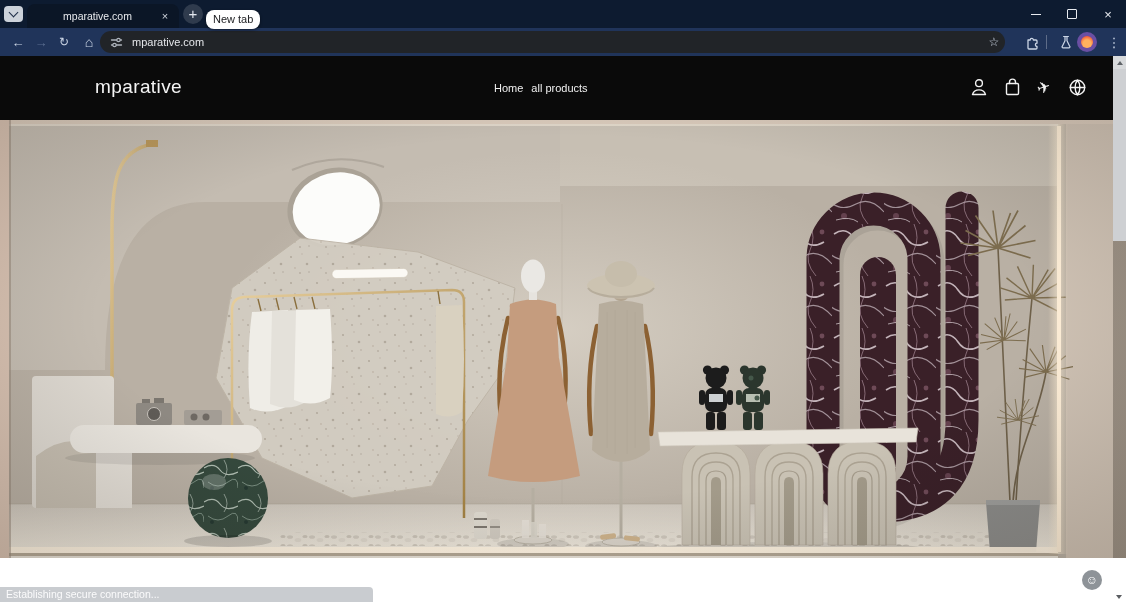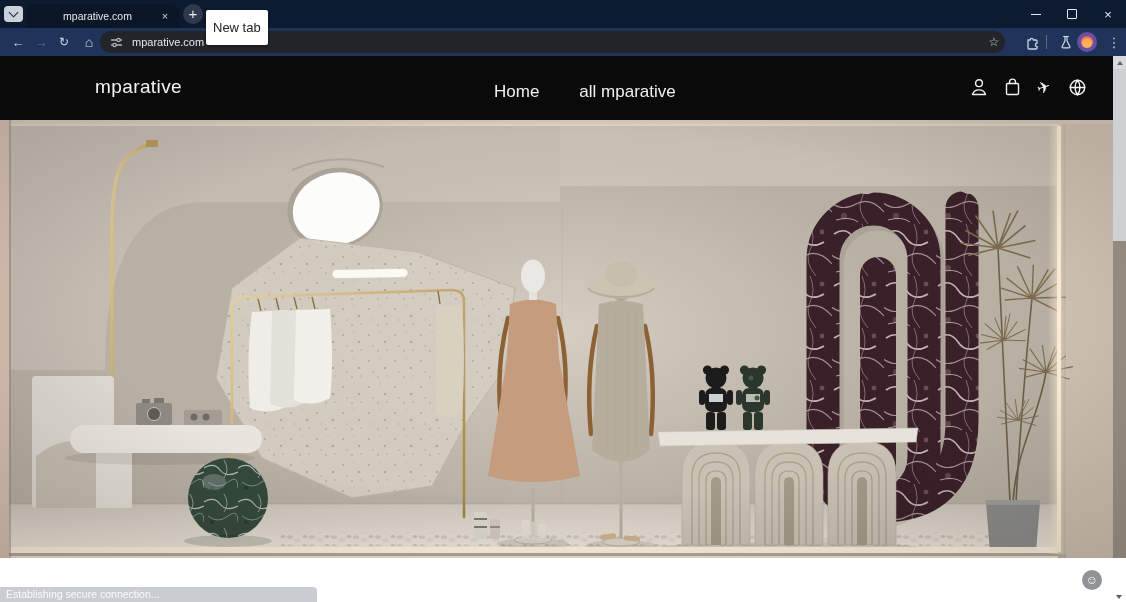--- a/index.html
+++ b/index.html
@@ -12,22 +12,22 @@
       display:flex;align-items:center;justify-content:center;cursor:pointer}
   .chev{width:6px;height:6px;border-left:1.6px solid #1d2c46;border-bottom:1.6px solid #1d2c46;
       transform:rotate(-45deg);margin-top:-3px}
   #active-tab{left:27px;top:4px;width:152px;height:24px;background:#0b1626;border-radius:8px 8px 0 0;
       display:flex;align-items:center;color:#e8eaed;font-size:10.5px}
   #tab-title{flex:1;text-align:center;padding-left:10px;white-space:nowrap;overflow:hidden}
   #tab-close{width:14px;height:14px;margin-right:7px;border-radius:50%;display:flex;align-items:center;
       justify-content:center;font-size:11px;color:#cfd4dc;cursor:pointer}
   #newtab-btn{left:183px;top:4px;width:20px;height:20px;border-radius:50%;background:rgba(255,255,255,.14);
       color:#e4e8ef;font-size:15px;line-height:19px;text-align:center;cursor:pointer}
-  #newtab-tooltip{left:206px;top:10px;background:#ffffff;color:#202124;font-size:13px;line-height:1;
-      padding:11px 7px;border-radius:2px;box-shadow:0 1px 3px rgba(0,0,0,.45);z-index:5}
+  #newtab-tooltip{left:206px;top:10px;background:#ffffff;color:#202124;font-size:11px;line-height:1;
+      padding:4px 7px;border-radius:8px;box-shadow:0 1px 3px rgba(0,0,0,.45);z-index:5}
   #win-controls{right:0;top:0;height:28px;display:flex}
   .winbtn{width:36px;height:28px;display:flex;align-items:center;justify-content:center;color:#e8ebf0;cursor:pointer}
   #minimize-btn span{display:block;width:10px;height:0;border-top:1.4px solid #e8ebf0}
   #restore-btn span{display:block;width:8px;height:8px;border:1.3px solid #e8ebf0;border-radius:1px}
   #close-btn{font-size:13px}
   
   #toolbar{left:0;top:28px;width:1126px;height:28px;background:#20345a}
   .tbtn{position:absolute;top:0;height:28px;width:24px;display:flex;align-items:center;justify-content:center;
       color:#ccd6e6;font-size:13px;cursor:pointer}
   #back-btn{left:6px}
@@ -43,33 +43,33 @@
   #extensions-btn{left:1020px}
   #toolbar-sep{left:1046px;top:7px;width:1px;height:14px;background:rgba(255,255,255,.28)}
   #labs-btn{left:1054px}
   #avatar-btn{left:1077px;top:4px;width:20px;height:20px;border-radius:50%;background:#6a4fa3;cursor:pointer}
   #avatar-btn i{position:absolute;left:4px;top:4px;width:12px;height:12px;border-radius:50%;
       background:radial-gradient(circle at 50% 65%,#ffb25e 0 40%,#f3603a 75%,#d44a2e 100%)}
   #menu-btn{left:1102px;font-size:13px}
   
   #site-header{left:0;top:56px;width:1126px;height:72px;background:#0a0a0a}
   #logo{position:absolute;left:95px;top:20px;color:#f4f4f4;font-size:19px;letter-spacing:.4px;cursor:pointer}
-  #site-nav{position:absolute;left:494px;top:26px;display:flex;gap:40px;color:#f0f0f0;font-size:17px}
+  #site-nav{position:absolute;left:494px;top:26px;display:flex;gap:8px;color:#f0f0f0;font-size:11px}
   #site-nav span{cursor:pointer}
   .hicon{position:absolute;top:18px;width:26px;height:26px;display:flex;align-items:center;
       justify-content:center;cursor:pointer;color:#f2f2f2}
   #account-icon-btn{left:966px}#bag-icon-btn{left:999px}#plane-icon-btn{left:1031px}#globe-icon-btn{left:1064px}
   .hicon svg{stroke:#f2f2f2;fill:none;stroke-width:1.4;stroke-linecap:round;stroke-linejoin:round}
   #plane-glyph{font-size:16px;transform:rotate(-18deg)}
   
   #hero{left:0;top:120px;width:1126px;height:438px}
   
   #feedback-btn{left:1082px;top:570px;width:20px;height:20px;border-radius:50%;background:#8e9398;
       color:#ffffff;font-size:12px;line-height:20px;text-align:center;cursor:pointer}
-  #status-bubble{left:0;top:587px;width:317px;height:15px;background:#c9ccd0;border-top-right-radius:4px;
+  #status-bubble{left:0;top:587px;width:373px;height:15px;background:#c9ccd0;border-top-right-radius:4px;
       color:#fbfbfc;font-size:10.5px;line-height:15px;padding-left:6px;box-sizing:border-box}
   
   #scrollbar{left:1113px;top:56px;width:13px;height:546px;
       background:linear-gradient(180deg,rgba(38,32,24,.30) 0 502px,rgba(0,0,0,0) 502px)}
   #sb-up{position:absolute;left:0;top:0;width:13px;height:13px;background:#d8dadc;display:flex;
       align-items:center;justify-content:center;cursor:pointer}
   #sb-up i{width:0;height:0;border-left:3.5px solid transparent;border-right:3.5px solid transparent;
       border-bottom:4.5px solid #5f6368}
   #sb-thumb{position:absolute;left:0;top:13px;width:13px;height:172px;background:#ced0d3;cursor:pointer}
   #sb-down{position:absolute;left:3px;bottom:3px;width:0;height:0;border-left:3.5px solid transparent;
@@ -134,21 +134,21 @@
   <div id="avatar-btn" class="abs">
       <i></i>
     </div>
   <div class="tbtn" id="menu-btn">⋮</div>
 </div>
 
 <div id="site-header" class="abs">
   <span id="logo">mparative</span>
   <nav id="site-nav">
     <span>Home</span>
-    <span>all mparative</span>
+    <span>all products</span>
   </nav>
   <div class="hicon" id="account-icon-btn">
     <svg width="22" height="22" viewBox="0 0 22 22">
       <circle cx="11" cy="7.2" r="3.4"></circle>
         <path d="M4.5,18.5 a6.8,6.5 0 0 1 13,0 Z"></path>
     </svg>
   </div>
   <div class="hicon" id="bag-icon-btn">
     <svg width="21" height="21" viewBox="0 0 21 21">
       <rect x="4.5" y="6.5" width="12" height="11" rx="1.2"></rect>

